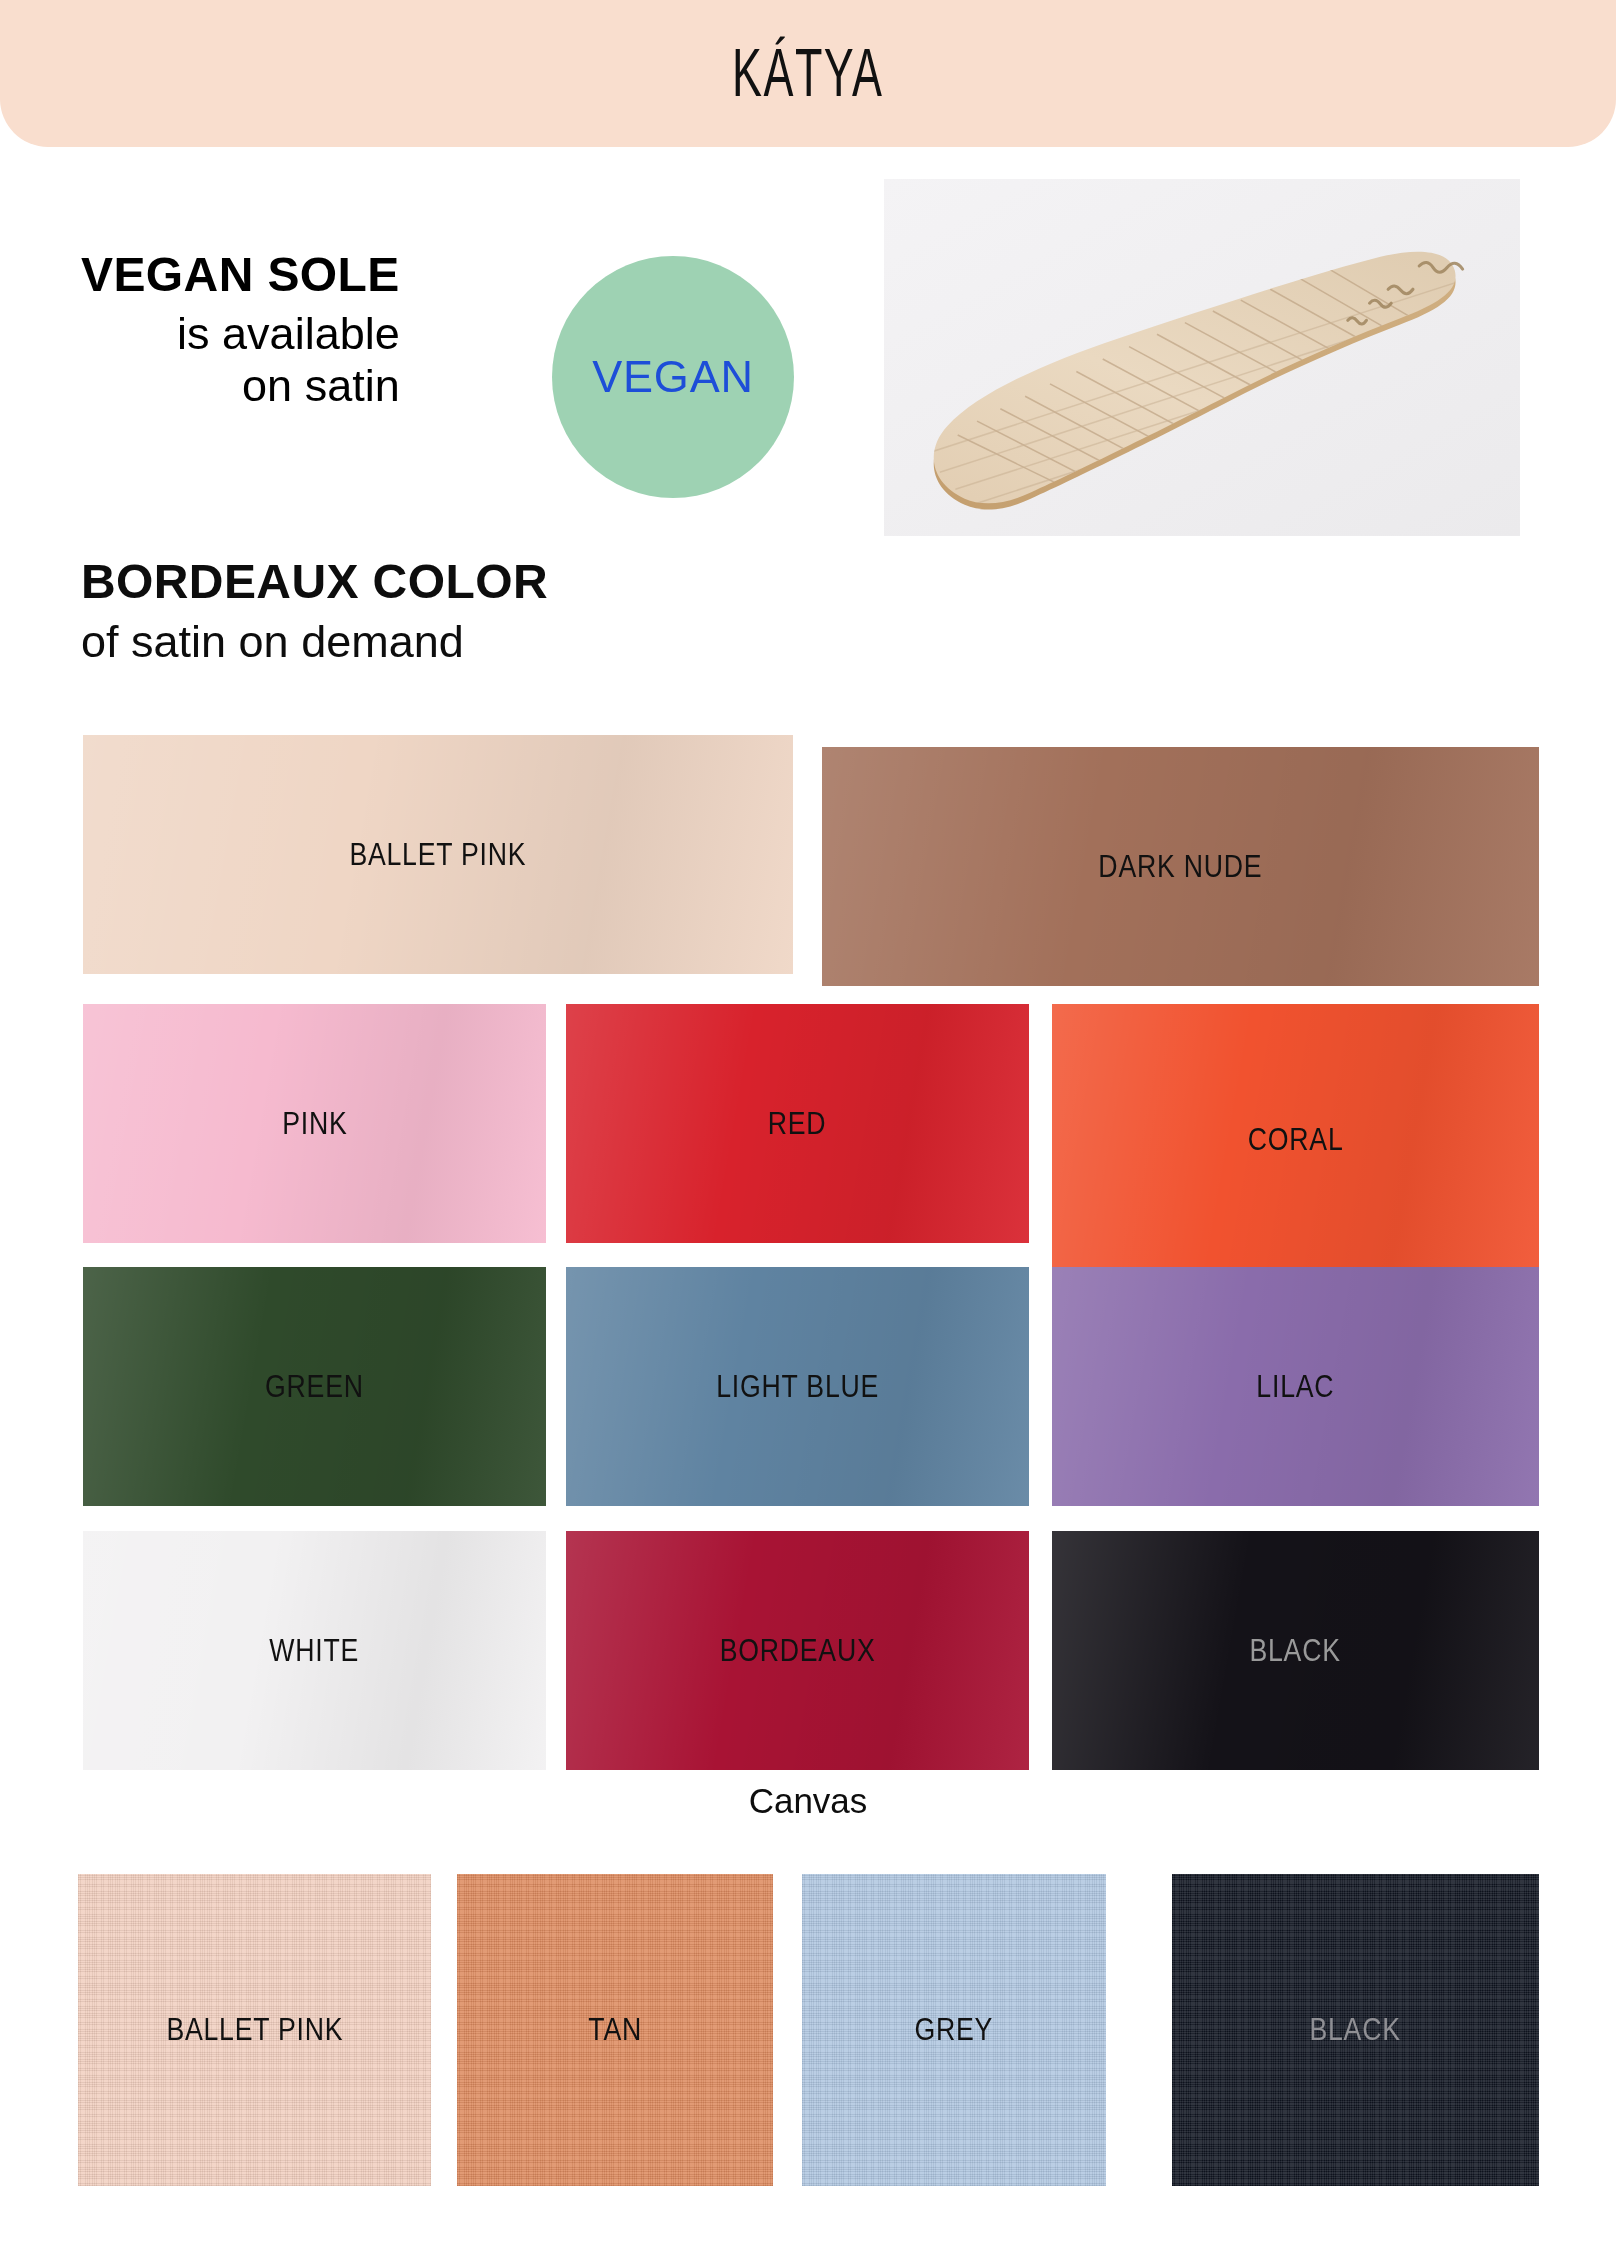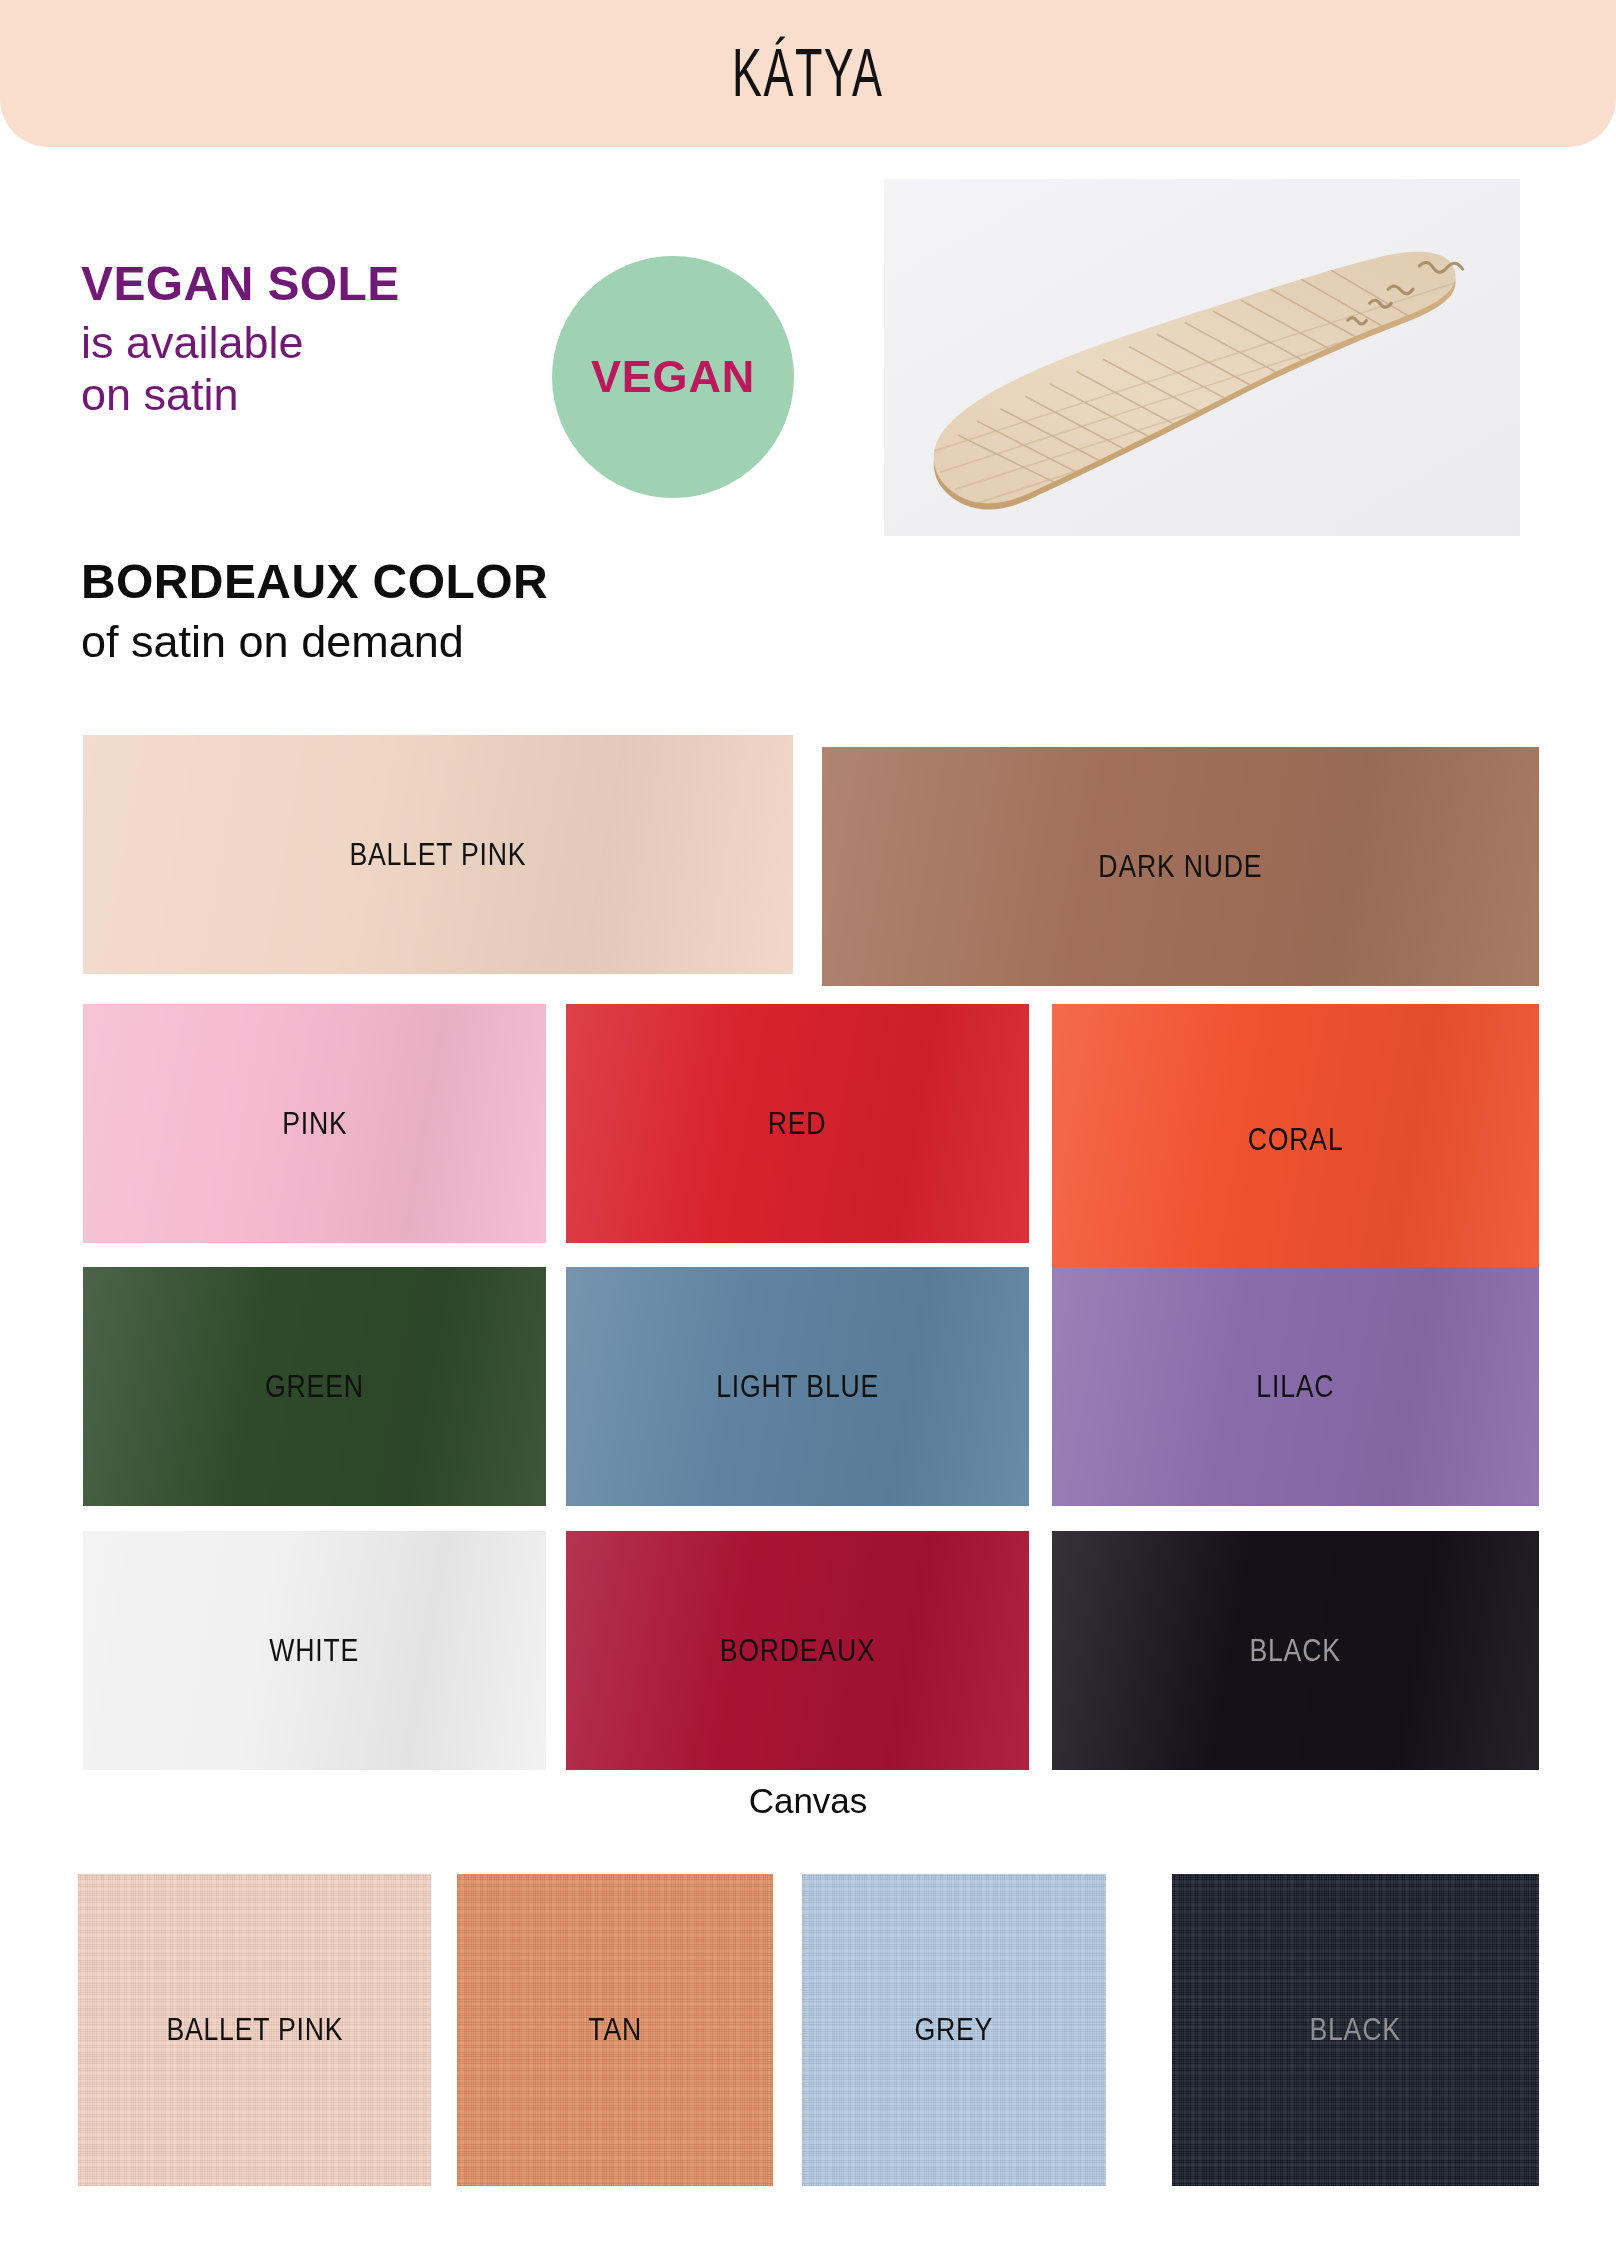--- a/index.html
+++ b/index.html
@@ -31,41 +31,42 @@
     white-space:nowrap;
     line-height:1;
     margin-top:-3.1px;
   }
 
   
   .vegan-row{
     position:absolute;left:0;top:233px;width:1616px;height:310px;
   }
   .vegan-text{
-    position:absolute;left:81px;top:27px;
-    color:#701a75;
+    position:absolute;left:81px;top:18px;
+    color:#000000;
+    text-align:right;
   }
   .vegan-text .t1{
     font-size:48px;font-weight:700;letter-spacing:0.4px;line-height:1.02;
     white-space:nowrap;
   }
   .vegan-text .t2,
   .vegan-text .t3{
     font-size:45px;font-weight:400;line-height:1.16;white-space:nowrap;
   }
   .vegan-text .t2{margin-top:7.8px;}
 
   .vegan-badge{
     position:absolute;left:552px;top:23px;
     width:242px;height:242px;border-radius:50%;
     background:#9ed2b3;
     display:flex;align-items:center;justify-content:center;
   }
   .vegan-badge-label{
-    color:#be185d;font-size:45px;font-weight:700;letter-spacing:0.8px;
+    color:#1d4ed8;font-size:45px;font-weight:400;letter-spacing:0.8px;
   }
 
   
   .insole-photo{
     position:absolute;left:884px;top:-54px;
     width:636px;height:357px;
     background:#f1f0f2;
     overflow:hidden;
   }
   .insole-photo svg{display:block;}

